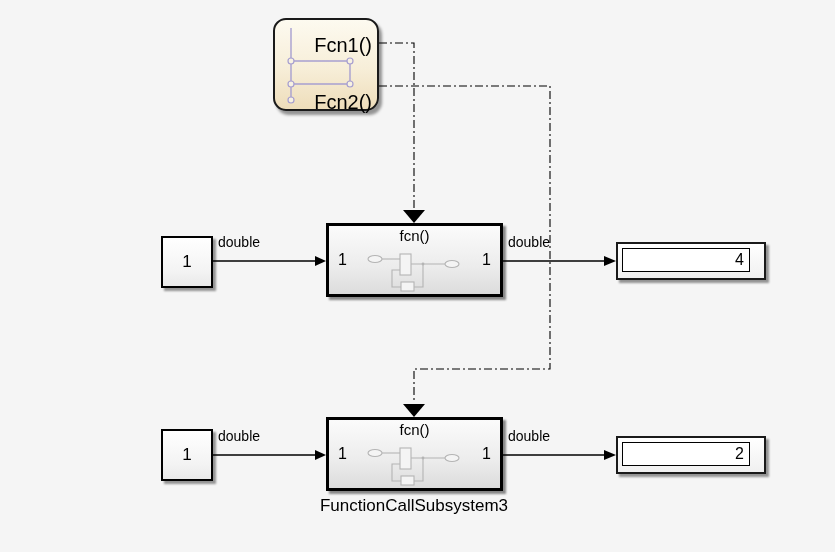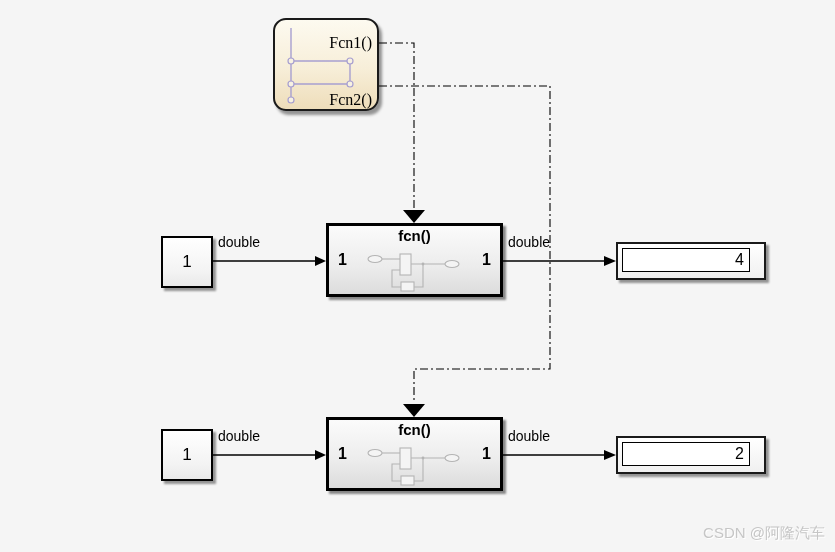--- a/index.html
+++ b/index.html
@@ -22,37 +22,36 @@
   .chart-block {
     position: absolute; left: 273px; top: 18px;
     width: 106px; height: 93px;
     border: 2px solid #1a1a1a; border-radius: 13px;
     background: linear-gradient(180deg, #fdfaf0 0%, #f7eed8 55%, #eeddba 100%);
     box-shadow: 3px 4px 3px rgba(0,0,0,0.40);
   }
   .chart-block .chart-icon { position: absolute; left: 0; top: 0; }
   .chart-out {
     position: absolute; right: 5px;
-    font-size: 16px; color: #000; white-space: nowrap; font-family: Liberation Serif, serif;
+    font-size: 20px; color: #000; white-space: nowrap;
   }
   .chart-out.o1 { top: 14px; }
   .chart-out.o2 { top: 71px; }
   .chart-name {
     position: absolute; left: 0; bottom: 2px; width: 100%;
     text-align: center; font-size: 18px; color: #000;
   }
 
   
   .subsys {
     position: absolute; left: 326px;
     width: 177px; height: 74px;
     border: 3px solid #000;
     background: linear-gradient(180deg, #fbfbfb 0%, #ececec 60%, #dcdcdc 100%);
     box-shadow: 3px 3px 2px rgba(0,0,0,0.45);
-    font-weight: bold;
   }
   .subsys.s2 { top: 223px; }
   .subsys.s3 { top: 417px; }
   .subsys .fcn-label {
     position: absolute; top: 1px; left: 0; width: 100%;
     text-align: center; font-size: 15px; color: #000;
   }
   .subsys .port { position: absolute; top: 25px; font-size: 16px; color: #000; }
   .subsys .port.in  { left: 9px; }
   .subsys .port.out { right: 9px; }
@@ -199,25 +198,25 @@
         <rect x="72" y="56" width="13" height="9" fill="#f4f4f4"></rect>
         <path d="M85,61 H94 V39"></path>
         <ellipse cx="123" cy="38" rx="7" ry="3.5" fill="#f4f4f4"></ellipse>
       </g>
       <circle cx="94" cy="38" r="1.4" fill="#b4b4b4"></circle>
     </svg>
     <span class="fcn-label">fcn()</span>
     <span class="port in">1</span>
     <span class="port out">1</span>
   </div>
+  <div class="block-name n3">FunctionCallSubsystem3</div>
 
   <div class="display d2">
     <div class="readout">2</div>
   </div>
 
   <span class="wire-label w1a">double</span>
   <span class="wire-label w1b">double</span>
   <span class="wire-label w2a">double</span>
   <span class="wire-label w2b">double</span>
 
-  <span class="watermark">CSDN @阿隆汽车</span>
 
 </div>
 
 </body></html>

